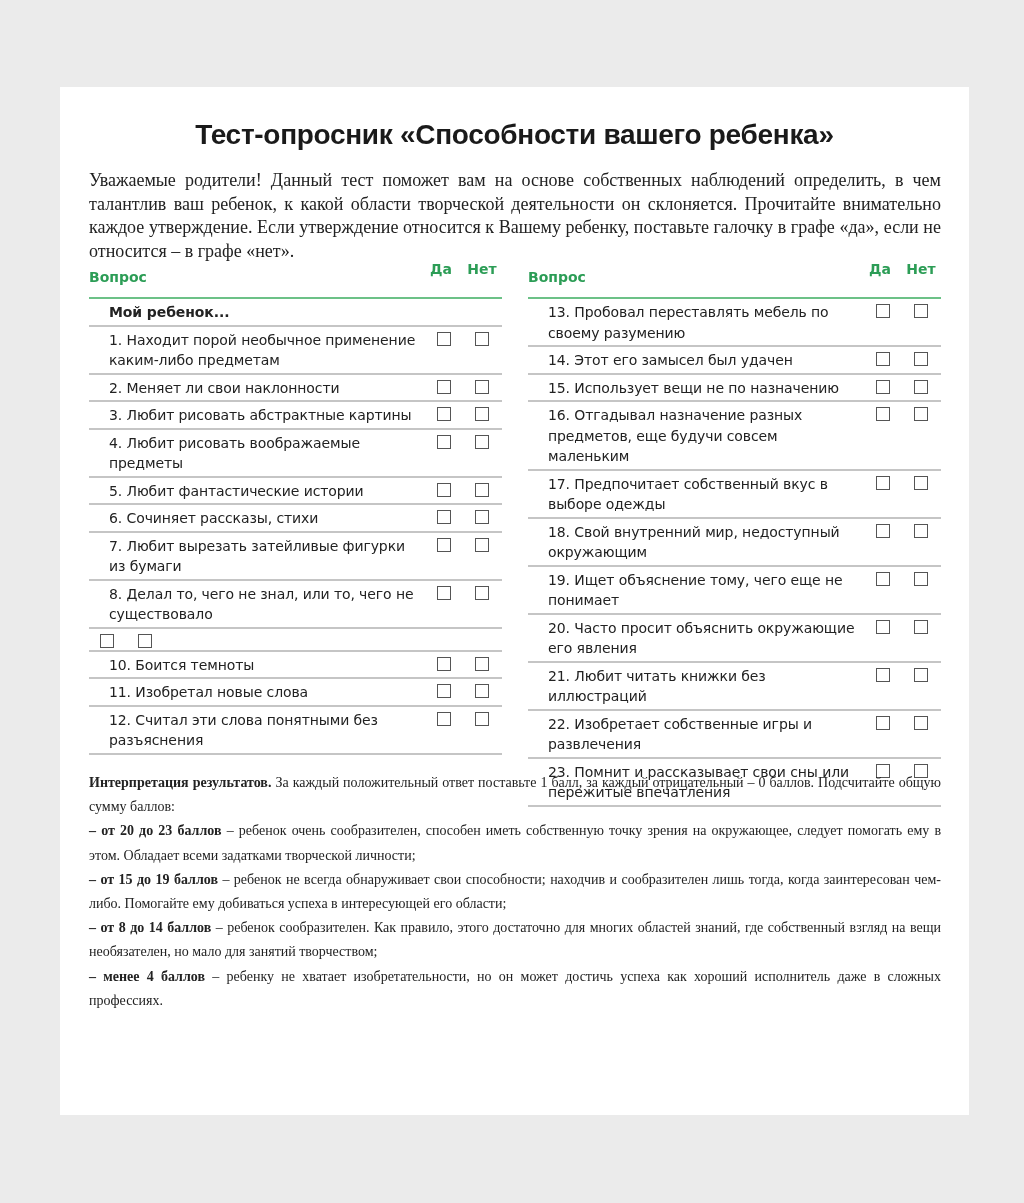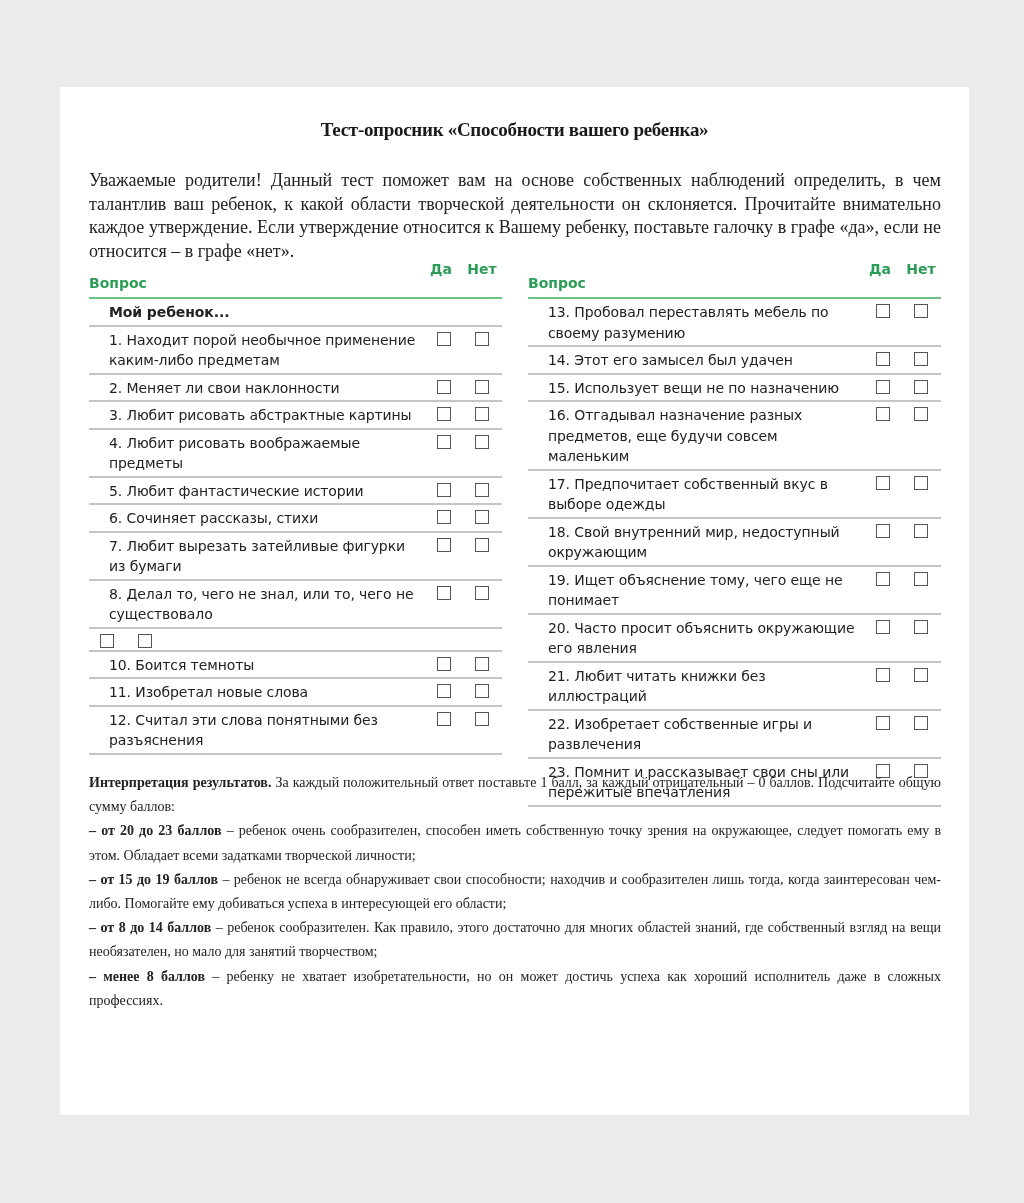--- a/index.html
+++ b/index.html
@@ -12,23 +12,23 @@
   .page {
     position: absolute;
     left: 60px; top: 87px;
     width: 909px; height: 1028px;
     background: #ffffff;
   }
   .title {
     position: absolute;
     left: 0; right: 0; top: 32px;
     text-align: center;
-    font-family: Liberation Serif, serif;
+    font-family: Liberation Sans, sans-serif;
     font-weight: bold;
-    font-size: 19px;
+    font-size: 28px;
     color: #1a1a1a;
     letter-spacing: -0.3px;
   }
   .intro {
     position: absolute;
     left: 29px; width: 852px; top: 82px;
     font-family: "Liberation Serif", serif;
     font-size: 18px;
     line-height: 23.5px;
     color: #222;
@@ -46,21 +46,21 @@
   .col.right { left: 468px; }
   .col-head {
     display: flex;
     align-items: flex-end;
     height: 22px;
     border-bottom: 2px solid #6cc187;
     color: #2c9d56;
     font-weight: bold;
     font-size: 14px;
   }
-  .col-head .q { flex: 1; padding-bottom: 6px; }
+  .col-head .q { flex: 1; padding-bottom: 12px; }
   .col-head .yn { width: 36px; text-align: center; padding-bottom: 20px; }
   .col-head .yn.da { width: 30px; margin-right: 6px; }
   .col-head .yn.net { width: 40px; }
   .row {
     display: flex;
     border-bottom: 2px solid #c5c5c5;
     padding: 3px 0 2px 0;
     line-height: 20.5px;
   }
   .row .text { flex: 1; padding-right: 6px; letter-spacing: -0.1px; margin-left: 20px; }
@@ -321,16 +321,16 @@
         </div>
       </div>
   </div>
 
   <div class="interp">
     <p><b>Интерпретация результатов.</b><span> За каждый положительный ответ поставьте 1 балл, за каждый отрицательный – 0 баллов. Подсчитайте общую сумму баллов:</span></p>
     <div id="ranges">
         <p><b>– от 20 до 23 баллов</b><span> – ребенок очень сообразителен, способен иметь собственную точку зрения на окружающее, следует помогать ему в этом. Обладает всеми задатками творческой личности;</span></p>
         <p><b>– от 15 до 19 баллов</b><span> – ребенок не всегда обнаруживает свои способности; находчив и сообразителен лишь тогда, когда заинтересован чем-либо. Помогайте ему добиваться успеха в интересующей его области;</span></p>
         <p><b>– от 8 до 14 баллов</b><span> – ребенок сообразителен. Как правило, этого достаточно для многих областей знаний, где собственный взгляд на вещи необязателен, но мало для занятий творчеством;</span></p>
-        <p><b>– менее 8 баллов</b><span> – ребенку не хватает изобретательности, но он может достичь успеха как хороший исполнитель даже в сложных профессиях.</span></p>
+        <p><b>– менее 4 баллов</b><span> – ребенку не хватает изобретательности, но он может достичь успеха как хороший исполнитель даже в сложных профессиях.</span></p>
       </div>
   </div>
 </div>
 
 </body></html>

